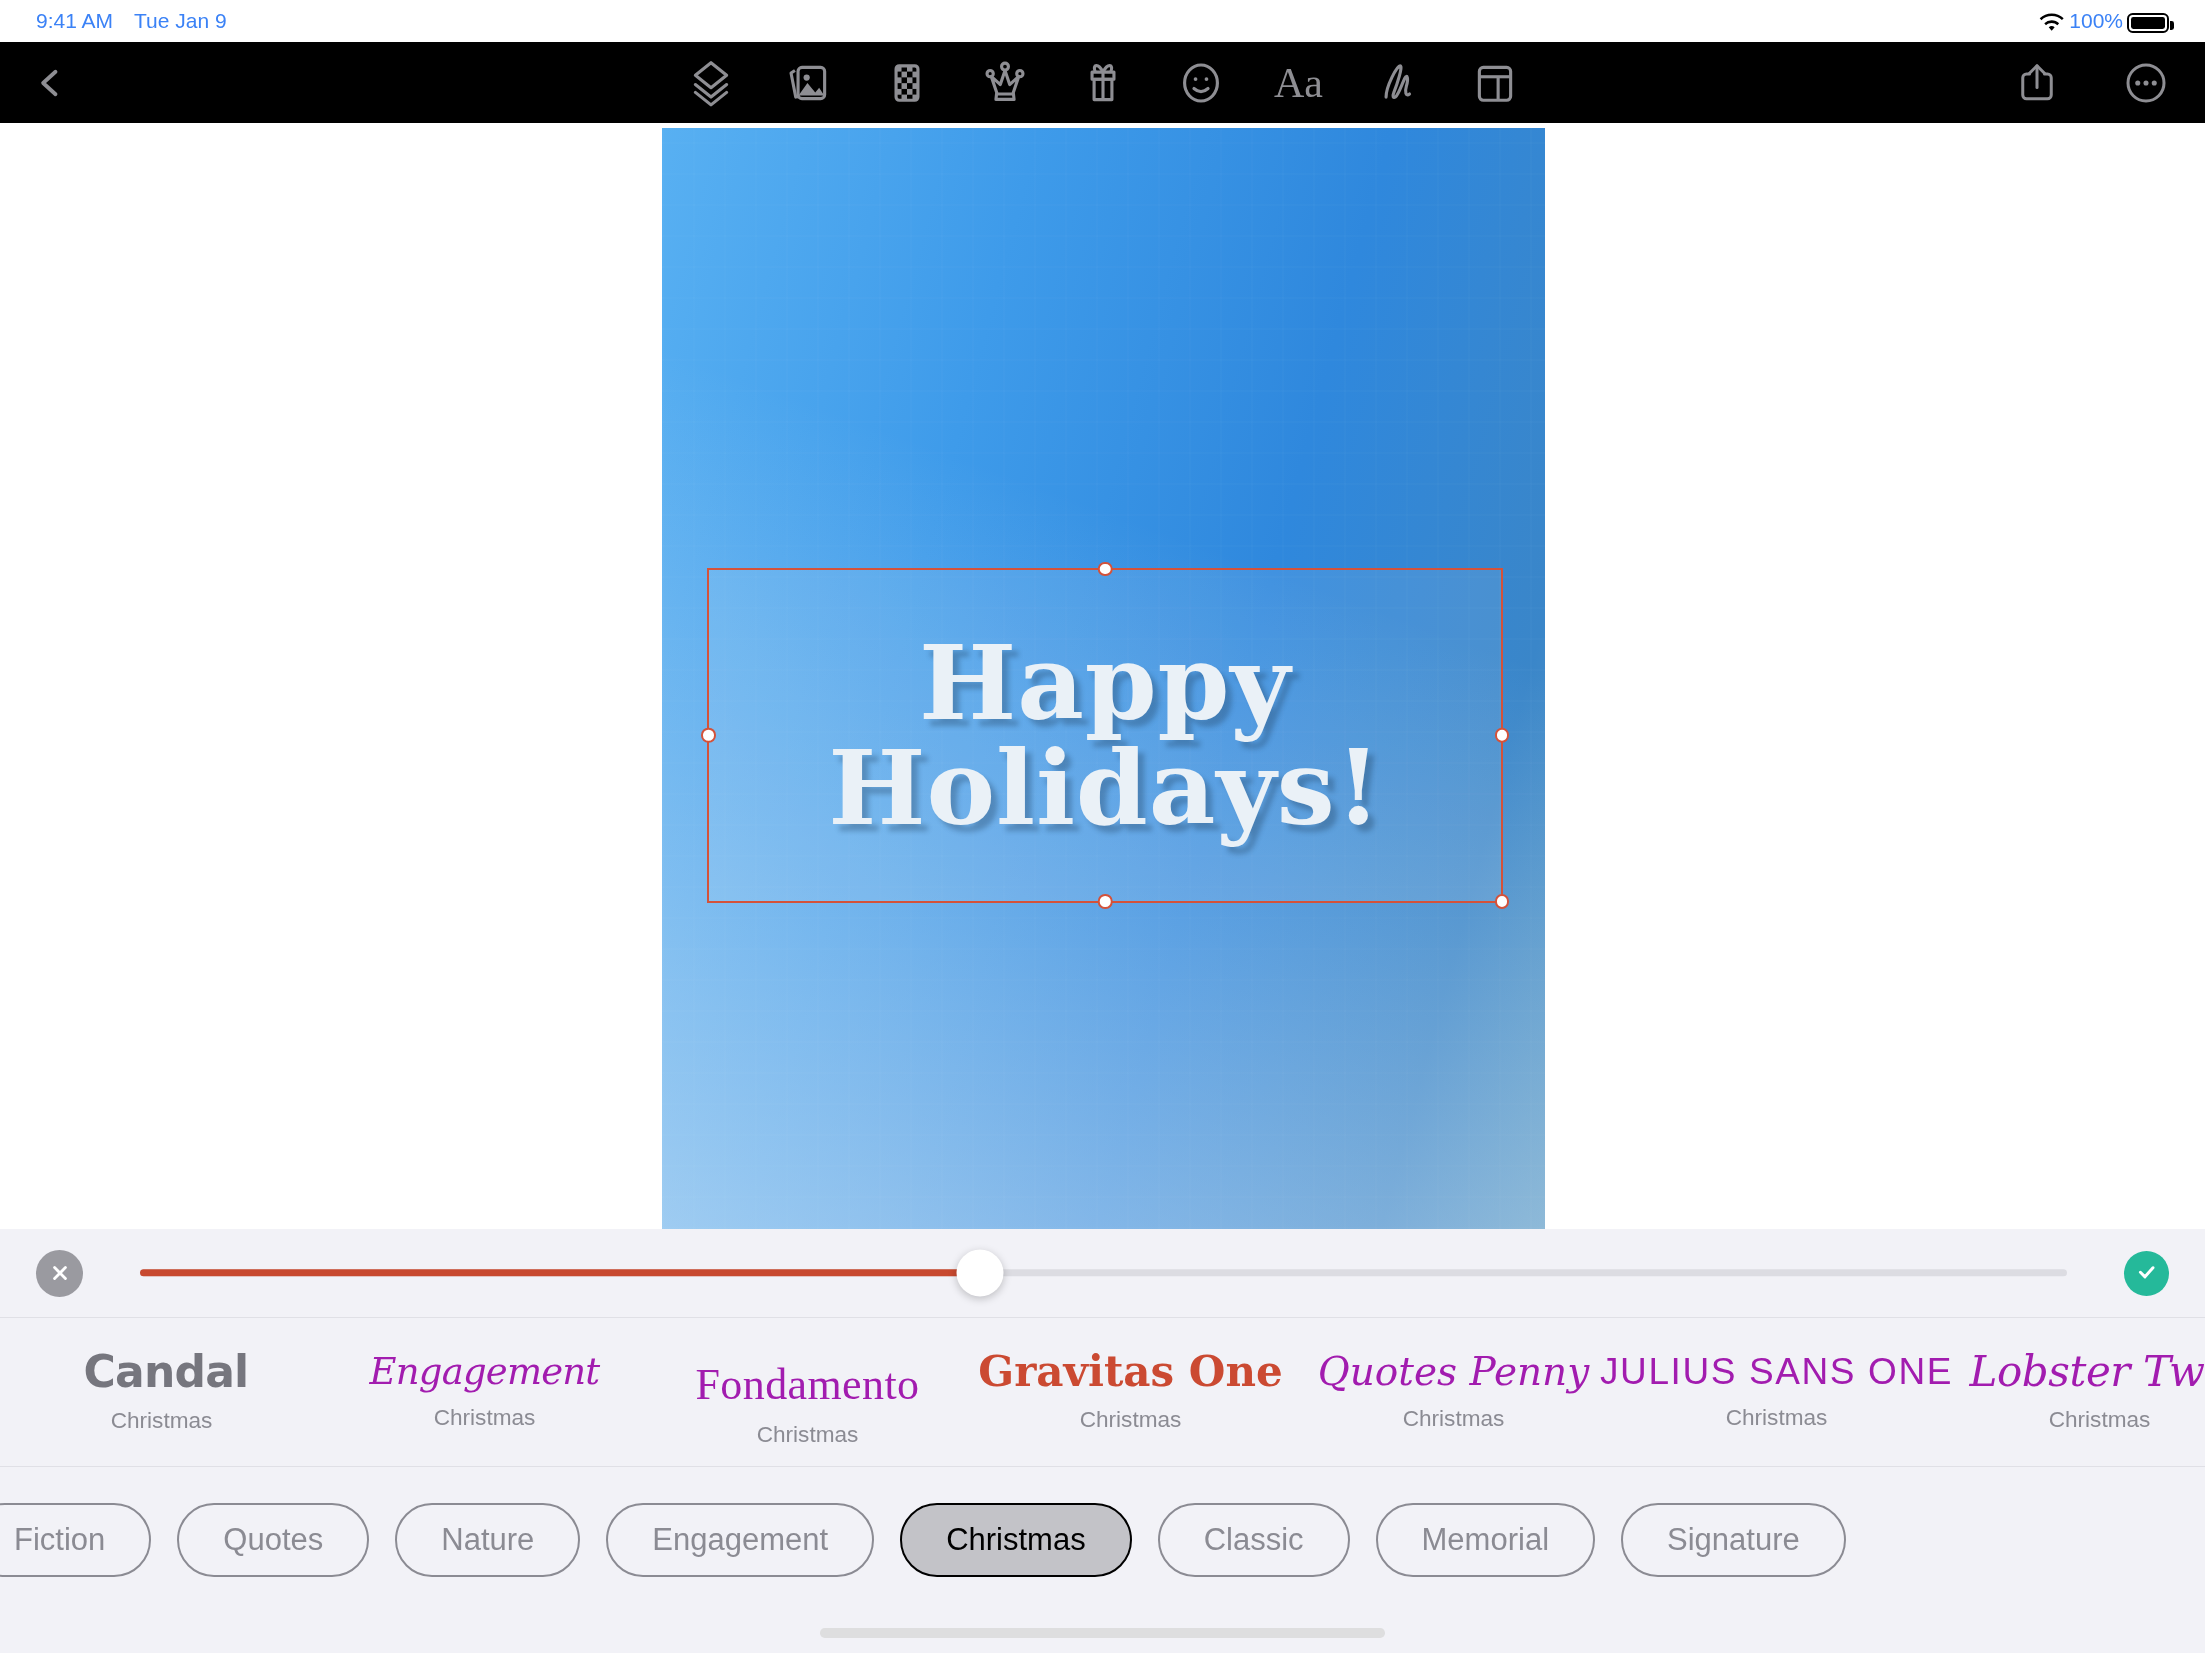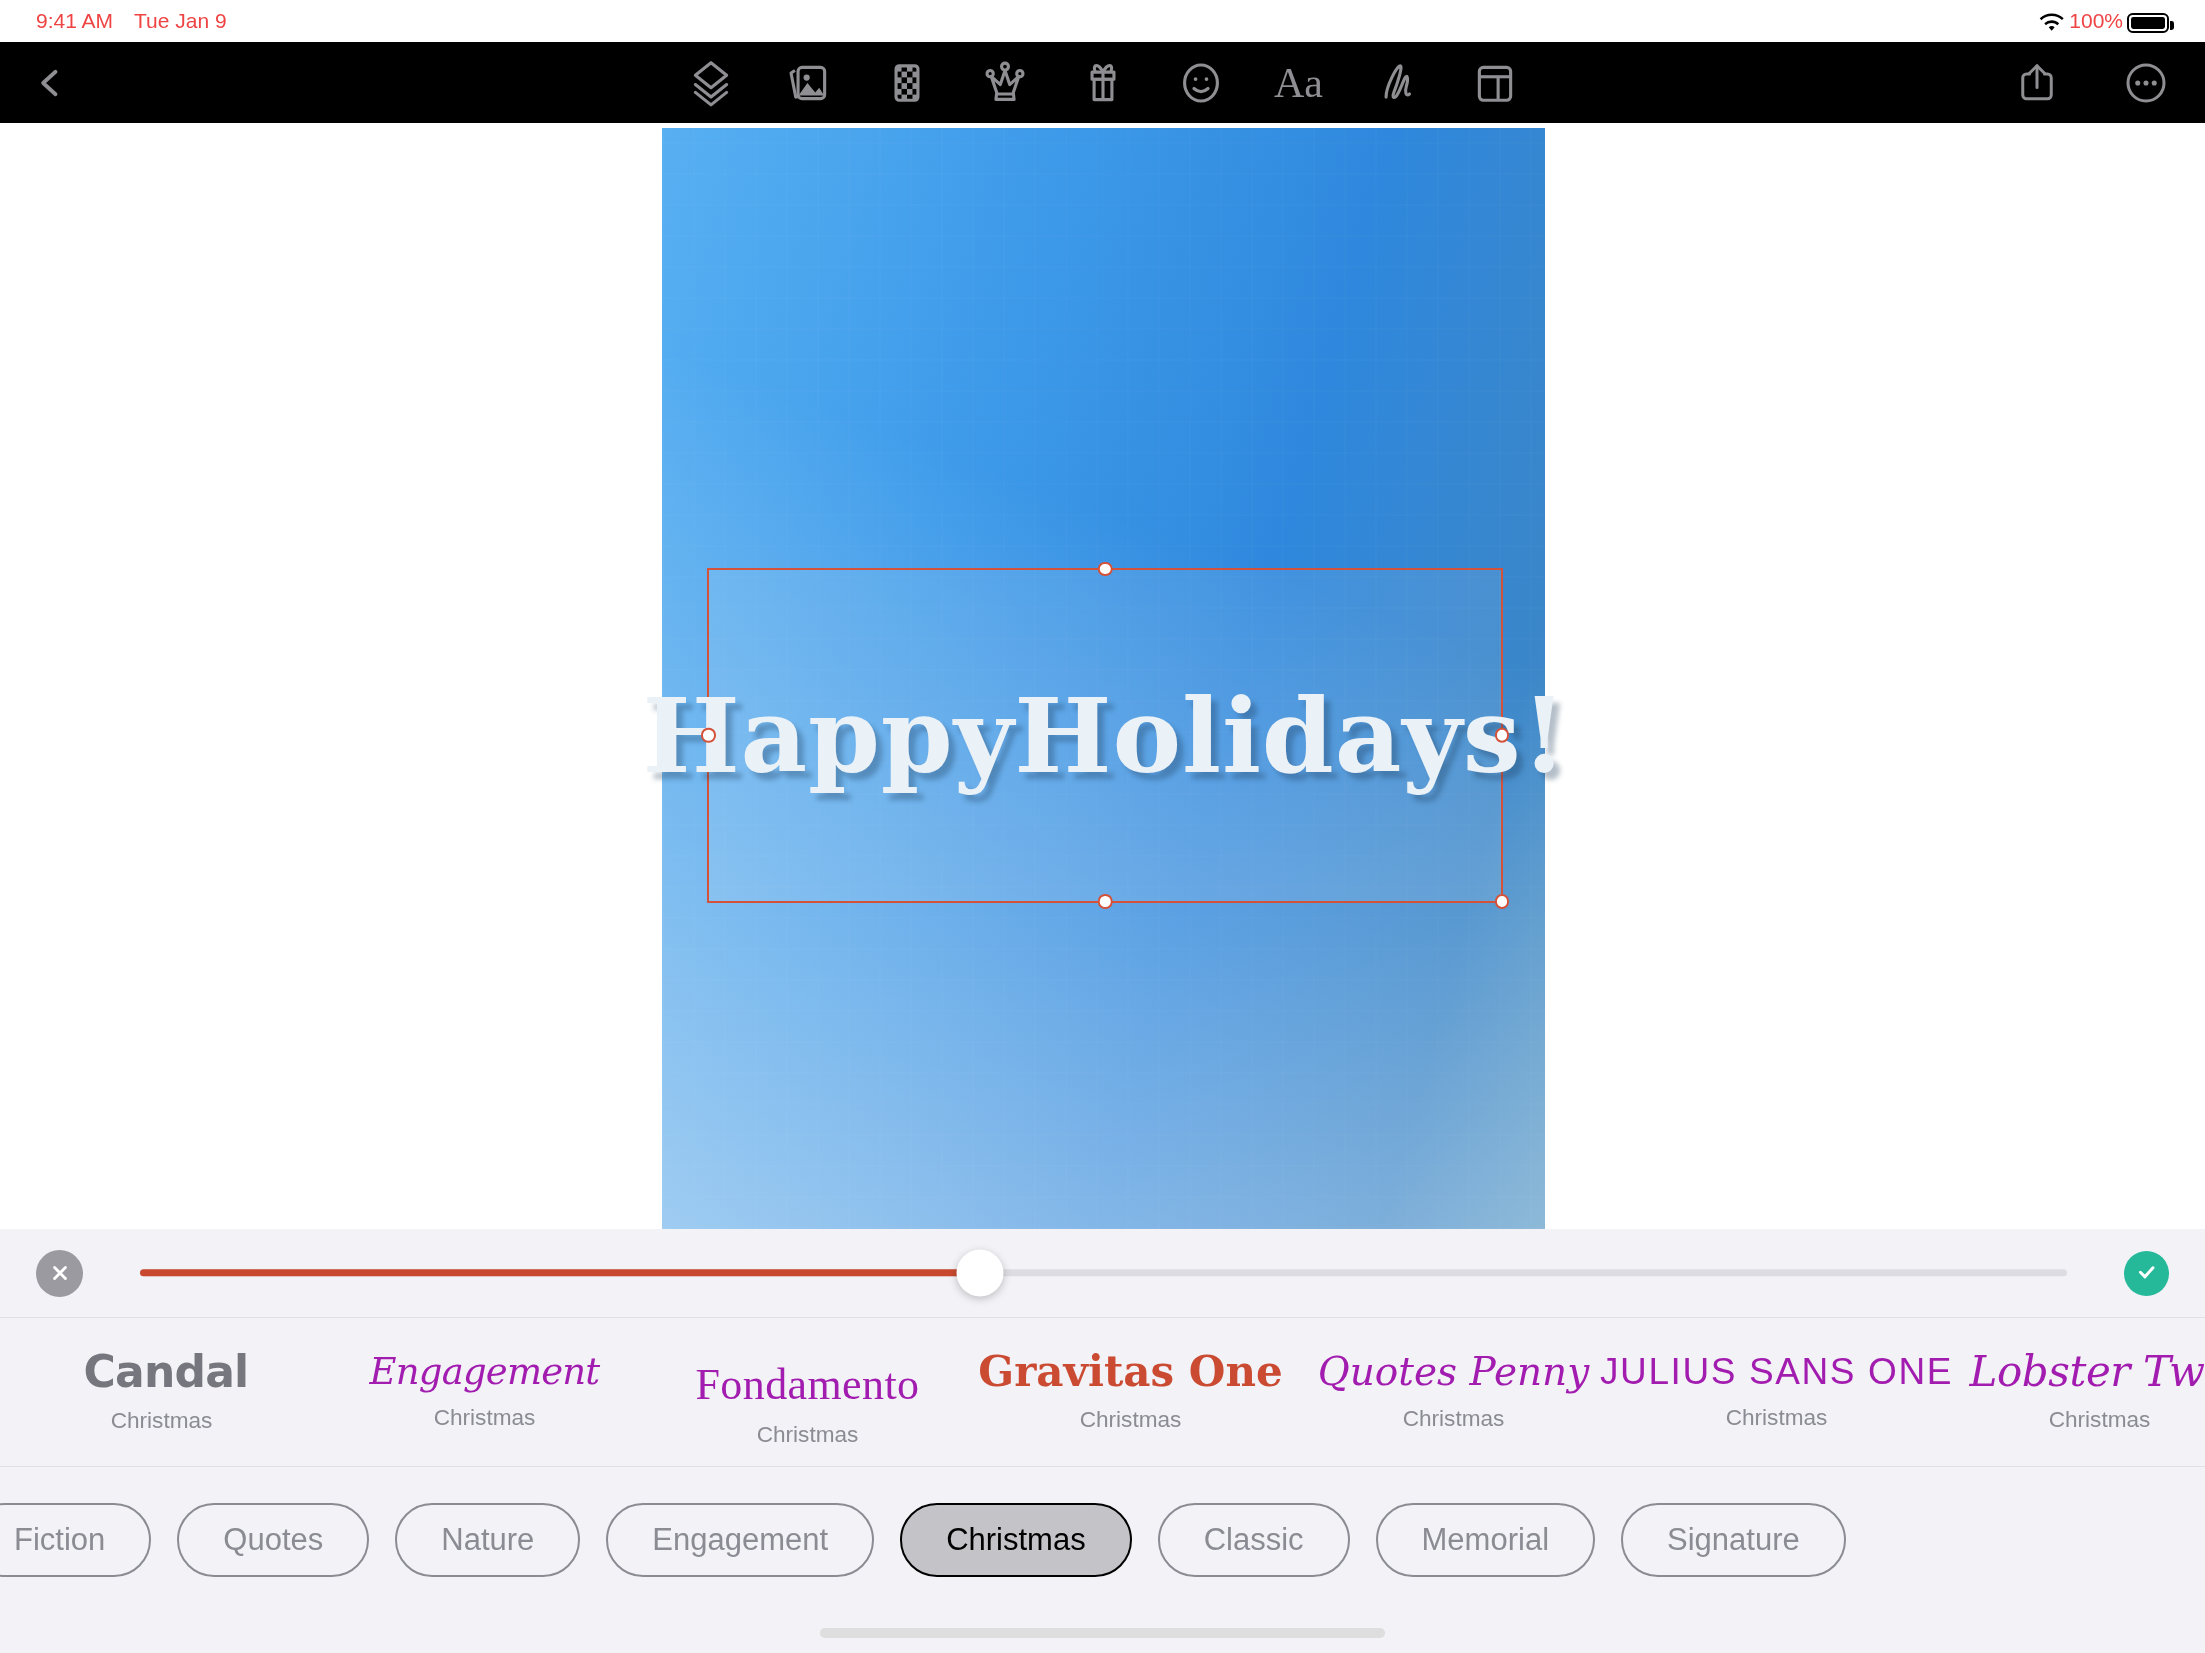--- a/index.html
+++ b/index.html
@@ -7,21 +7,21 @@
   body {
     font-family:"Liberation Sans", sans-serif;
     background:#ffffff;
     -webkit-font-smoothing:antialiased;
   }
 
   
   .status-bar{
     position:absolute; top:0; left:0; width:2205px; height:42px;
     display:flex; align-items:center; justify-content:space-between;
-    padding:0 36px; color:#ef4444; font-size:21px; z-index:50;
+    padding:0 36px; color:#3b82f6; font-size:21px; z-index:50;
   }
   .status-left{ display:flex; align-items:baseline; gap:21px; font-weight:500;}
   .status-right{ display:flex; align-items:flex-end; gap:4px; font-weight:500;}
   .wifi-icon{ width:27.4px; height:21px; display:block;}
   .battery{
     width:42px; height:20px; border:2.4px solid #000; border-radius:5.7px;
     position:relative; display:inline-block;
   }
   .battery::after{
     content:""; position:absolute; right:-6.5px; top:5.7px; width:4px; height:9px;
@@ -88,21 +88,21 @@
     position:absolute; width:14.5px; height:14.5px; border-radius:50%;
     background:#ffffff; border:2.4px solid #d4523a;
   }
   .h-tm{ left:50%; top:-8px; transform:translateX(-50%); }
   .h-bm{ left:50%; bottom:-8px; transform:translateX(-50%); }
   .h-ml{ left:-8px; top:50%; transform:translateY(-50%); }
   .h-mr{ right:-8px; top:50%; transform:translateY(-50%); }
   .h-br{ right:-8px; bottom:-8px; }
 
   .card-text{
-    position:absolute; inset:0; display:flex; flex-direction:row;
+    position:absolute; inset:0; display:flex; flex-direction:column;
     align-items:center; justify-content:center;
     font-family:"DejaVu Serif", "Liberation Serif", serif;
     font-weight:700; font-size:103px; line-height:1.02;
     color:#eaf1f7; letter-spacing:0.8px;
     text-shadow:6.5px 7.3px 5.7px rgba(30,60,90,0.33);
     white-space:nowrap;
   }
 
   
   .bottom-panel{

